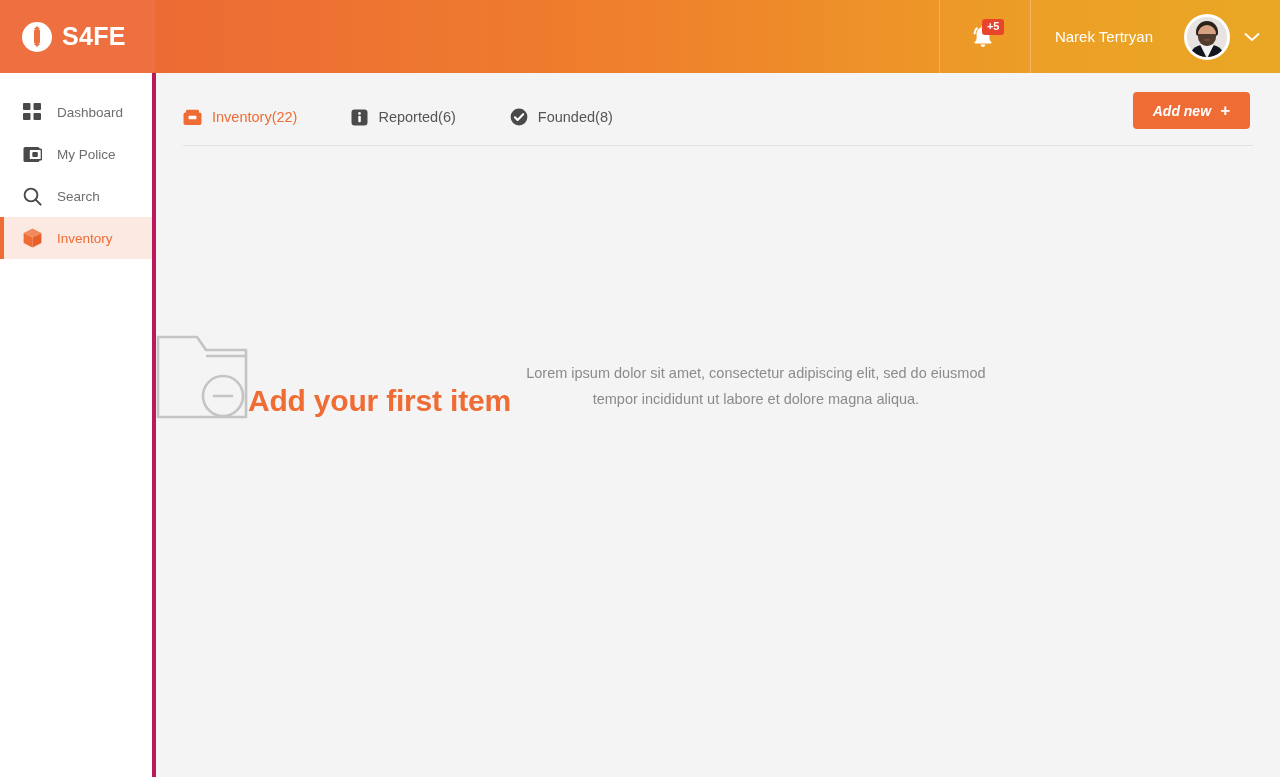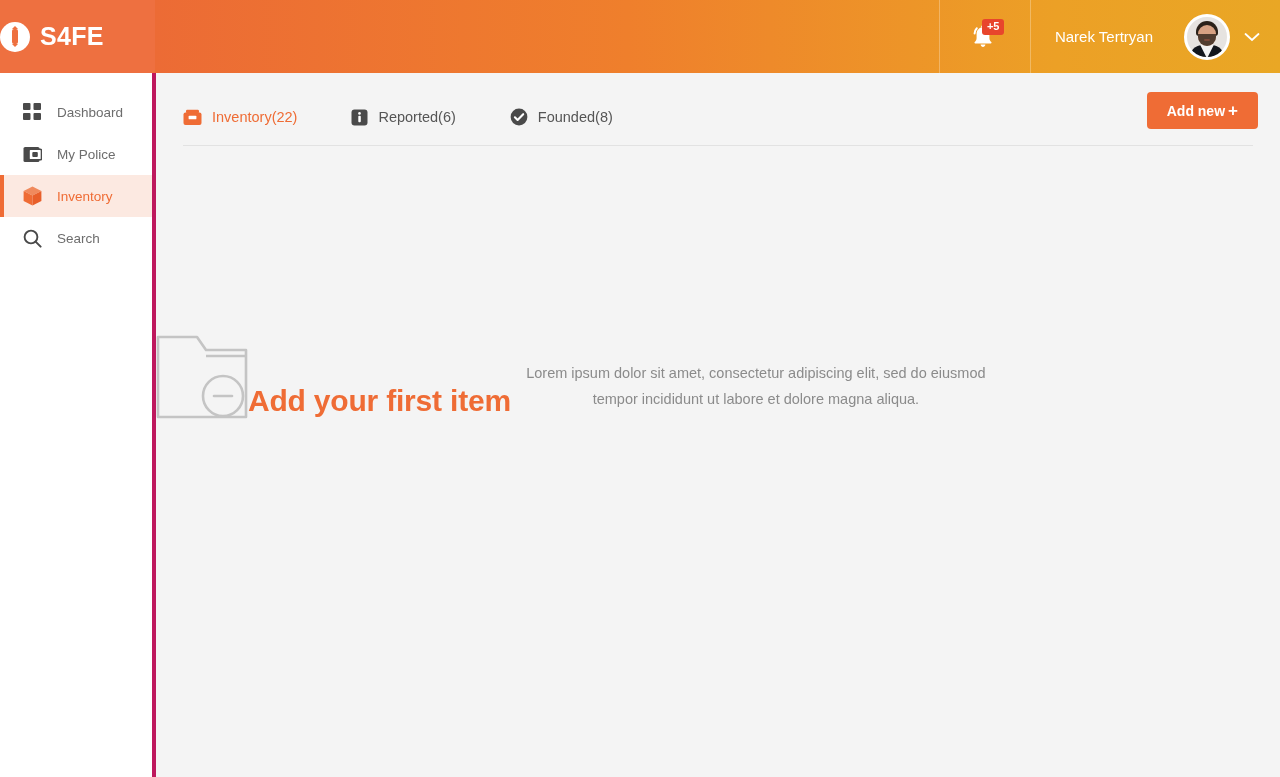--- a/index.html
+++ b/index.html
@@ -13,21 +13,21 @@
 
   
   .header {
     position: absolute; top: 0; left: 0;
     width: 1280px; height: 73px;
     display: flex; align-items: stretch;
   }
   .brand {
     width: 155px; flex: 0 0 155px;
     background: #ee7040;
-    display: flex; align-items: center; 
+    display: flex; align-items: center; padding-left: 22px;
   }
   .brand-mark {
     width: 30px; height: 30px; border-radius: 50%;
     background: #ffffff;
     display: flex; align-items: center; justify-content: center;
     flex: 0 0 30px;
   }
   .brand-mark .pill {
     width: 6px; height: 15px;
     background: #ee7040;
@@ -133,27 +133,28 @@
     height: 1px; background: #e2e2e2;
   }
   .tab {
     display: flex; align-items: center;
     font-size: 14.5px; color: #555555;
     margin-right: 54px; cursor: pointer;
   }
   .tab .tab-ico { margin-right: 10px; display: flex; align-items: center; }
   .tab.active { color: #ef6c35; }
   .add-new {
-    position: absolute; right: 22px; top: 19px;
+    position: absolute; right: 30px; top: 19px;
     background: #ef6c35; color: #ffffff;
     font-size: 14px; font-weight: bold;
     border: none; border-radius: 4px;
     padding: 0 20px; height: 37px;
-    display: flex; align-items: center; gap: 3px;
+    display: flex; align-items: center; gap: 9px;
     cursor: pointer;
+    font-style: italic;
   }
   .add-new .plus { font-size: 17px; font-weight: bold; line-height: 1; }
 
   .empty {
     display: flex; flex-direction: row; align-items: center;
     padding-top: 188px;
   }
   .empty-title {
     color: #ef6c35; font-size: 30px; font-weight: bold;
     margin-top: 44px; letter-spacing: -0.2px;
@@ -228,39 +229,39 @@
       <span class="nav-ico">
         <svg width="19" height="17" viewBox="0 0 19 17">
           <rect x="0.5" y="1" width="16" height="15" rx="1.6" fill="#4a4a4a"></rect>
           <rect x="6" y="3.2" width="12.5" height="10.6" rx="1.4" fill="#ffffff" stroke="#4a4a4a" stroke-width="1.6"></rect>
           <rect x="9.3" y="6" width="5.5" height="5" rx="1" fill="#4a4a4a"></rect>
         </svg>
       </span>
       <span>My Police</span>
     </div>
 
+    <div class="nav-item">
+      <span class="nav-ico">
+        <svg width="19" height="19" viewBox="0 0 19 19">
+          <circle cx="8" cy="8" r="6.4" stroke="#4a4a4a" stroke-width="1.9" fill="none"></circle>
+          <line x1="12.6" y1="12.6" x2="17.6" y2="17.6" stroke="#4a4a4a" stroke-width="2" stroke-linecap="round"></line>
+        </svg>
+      </span>
+      <span>Search</span>
+    </div>
+
     <div class="nav-item active">
       <span class="nav-ico">
         <svg width="19" height="20" viewBox="0 0 19 20">
           <path d="M9.5 0.6 L18.4 5 L9.5 9.4 L0.6 5 Z" fill="#f08a5d"></path>
           <path d="M0.6 5 L9.5 9.4 L9.5 19.4 L0.6 15 Z" fill="#ef6c35"></path>
           <path d="M18.4 5 L9.5 9.4 L9.5 19.4 L18.4 15 Z" fill="#e85f2a"></path>
         </svg>
       </span>
       <span>Inventory</span>
-    </div>
-
-    <div class="nav-item">
-      <span class="nav-ico">
-        <svg width="19" height="19" viewBox="0 0 19 19">
-          <circle cx="8" cy="8" r="6.4" stroke="#4a4a4a" stroke-width="1.9" fill="none"></circle>
-          <line x1="12.6" y1="12.6" x2="17.6" y2="17.6" stroke="#4a4a4a" stroke-width="2" stroke-linecap="round"></line>
-        </svg>
-      </span>
-      <span>Search</span>
     </div>
 
   </div>
 
   <div class="content">
 
     <div class="tabbar">
 
       <div class="tab active">
         <span class="tab-ico">

